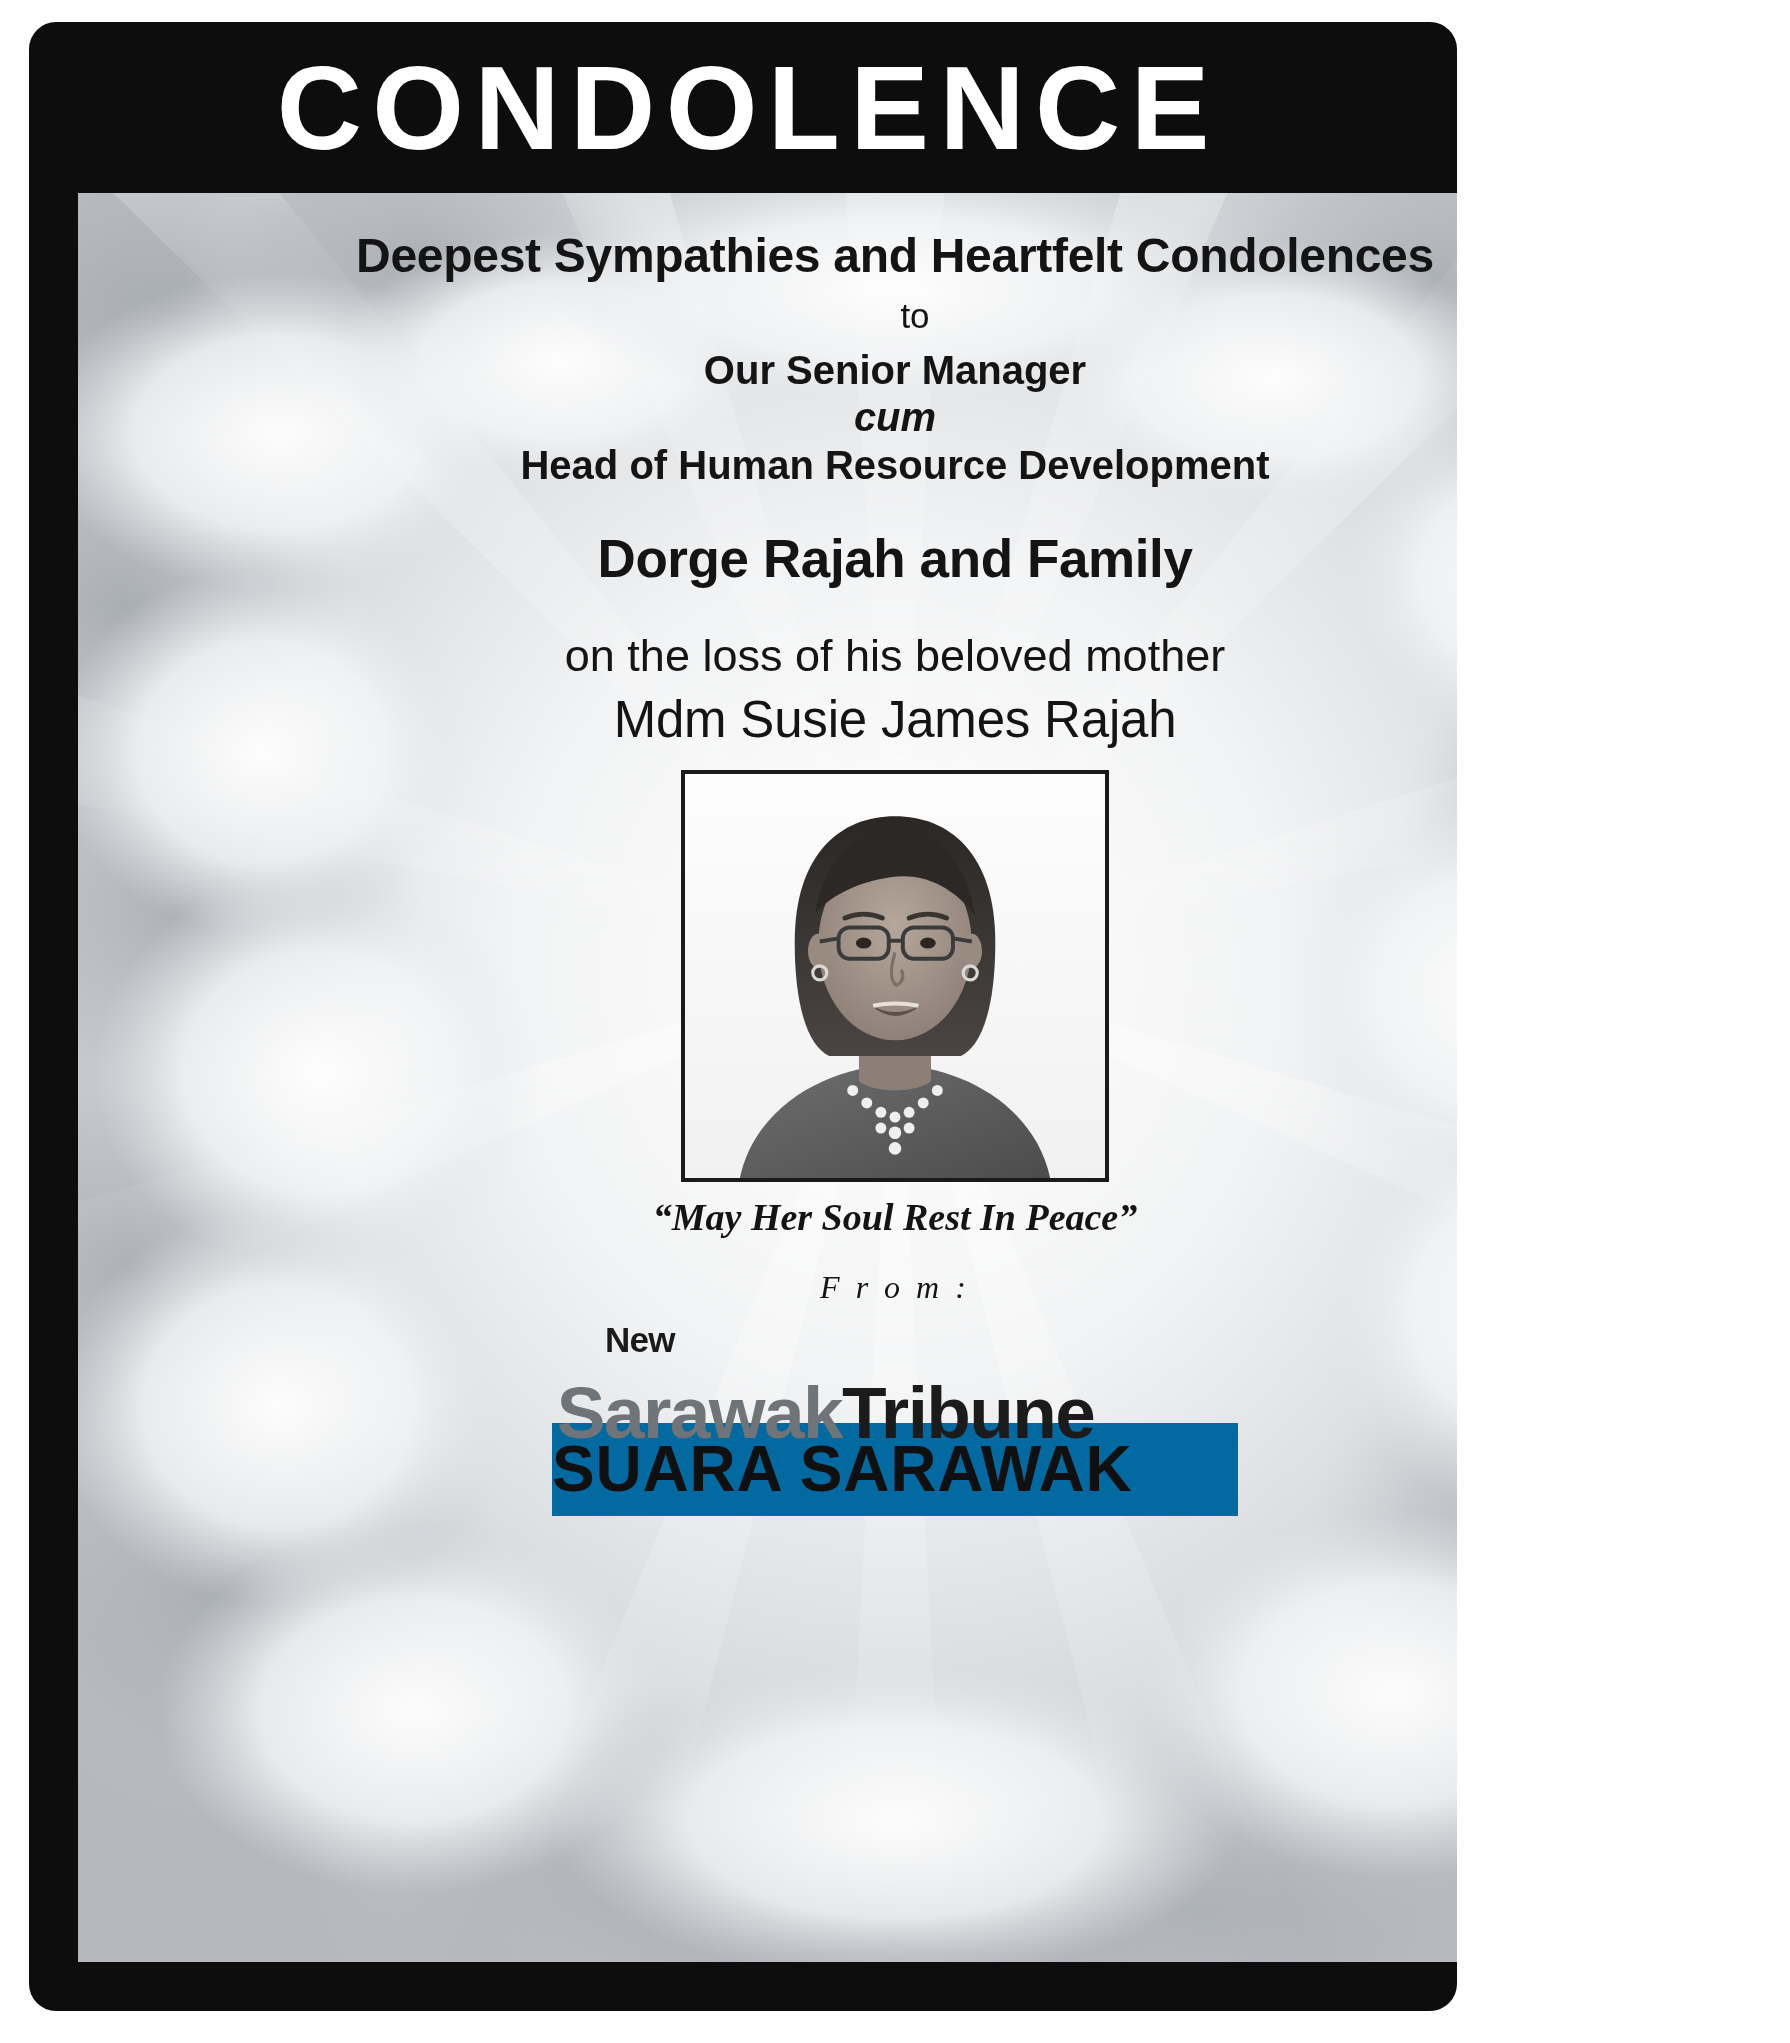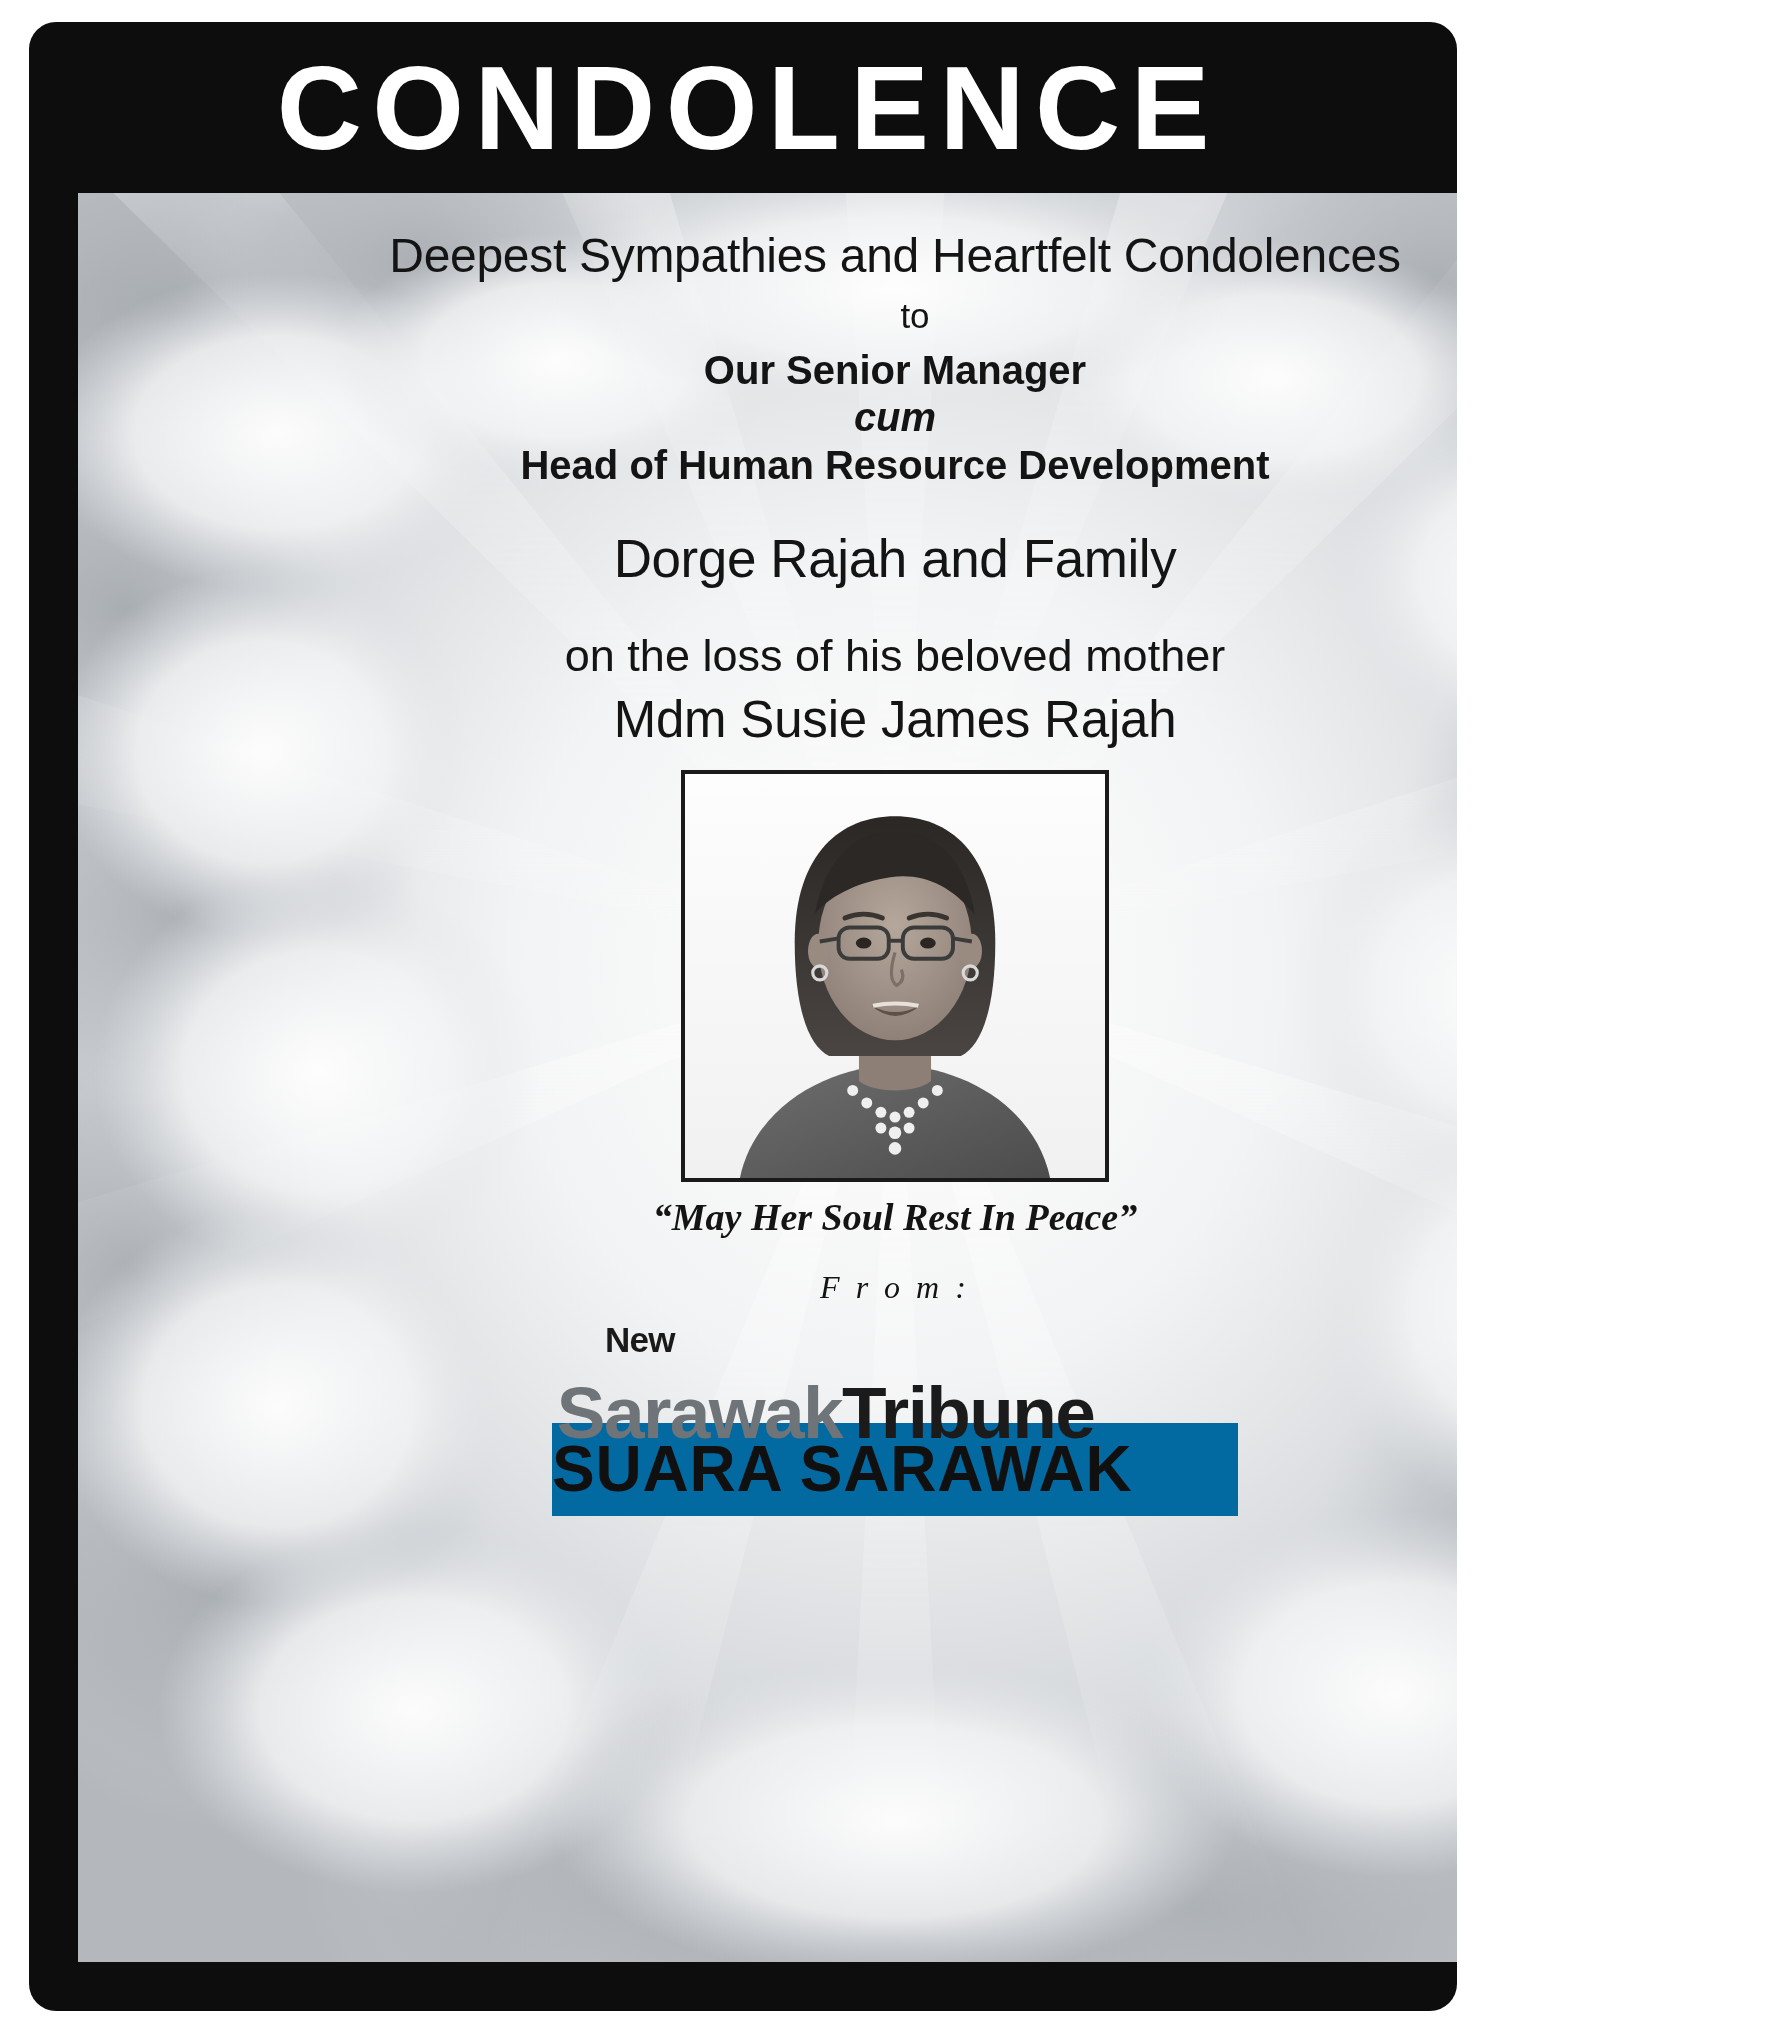--- a/index.html
+++ b/index.html
@@ -75,21 +75,21 @@
     top: 0;
     width: 100%;
     height: 100%;
     text-align: center;
     color: #141414;
   }
 
   .line-sympathy {
     margin-top: 35px;
     font-size: 48px;
-    font-weight: 400;
+    font-weight: 700;
     letter-spacing: -0.3px;
   }
   .line-to {
     margin-top: 12.8px;
     font-size: 35px;
     font-weight: 400;
     padding-left: 40px;
   }
   .role-line {
     margin-top: 11.2px;
@@ -102,21 +102,21 @@
     margin-top: 1.6px;
     font-size: 40px;
     font-weight: bold;
     font-style: italic;
   }
   .role-line.third { margin-top: 1.6px; }
 
   .recipient {
     margin-top: 40px;
     font-size: 53px;
-    font-weight: normal;
+    font-weight: bold;
     letter-spacing: -0.4px;
   }
   .loss-line {
     margin-top: 41px;
     font-size: 45px;
     font-weight: 400;
   }
   .deceased {
     margin-top: 8px;
     font-size: 51px;

